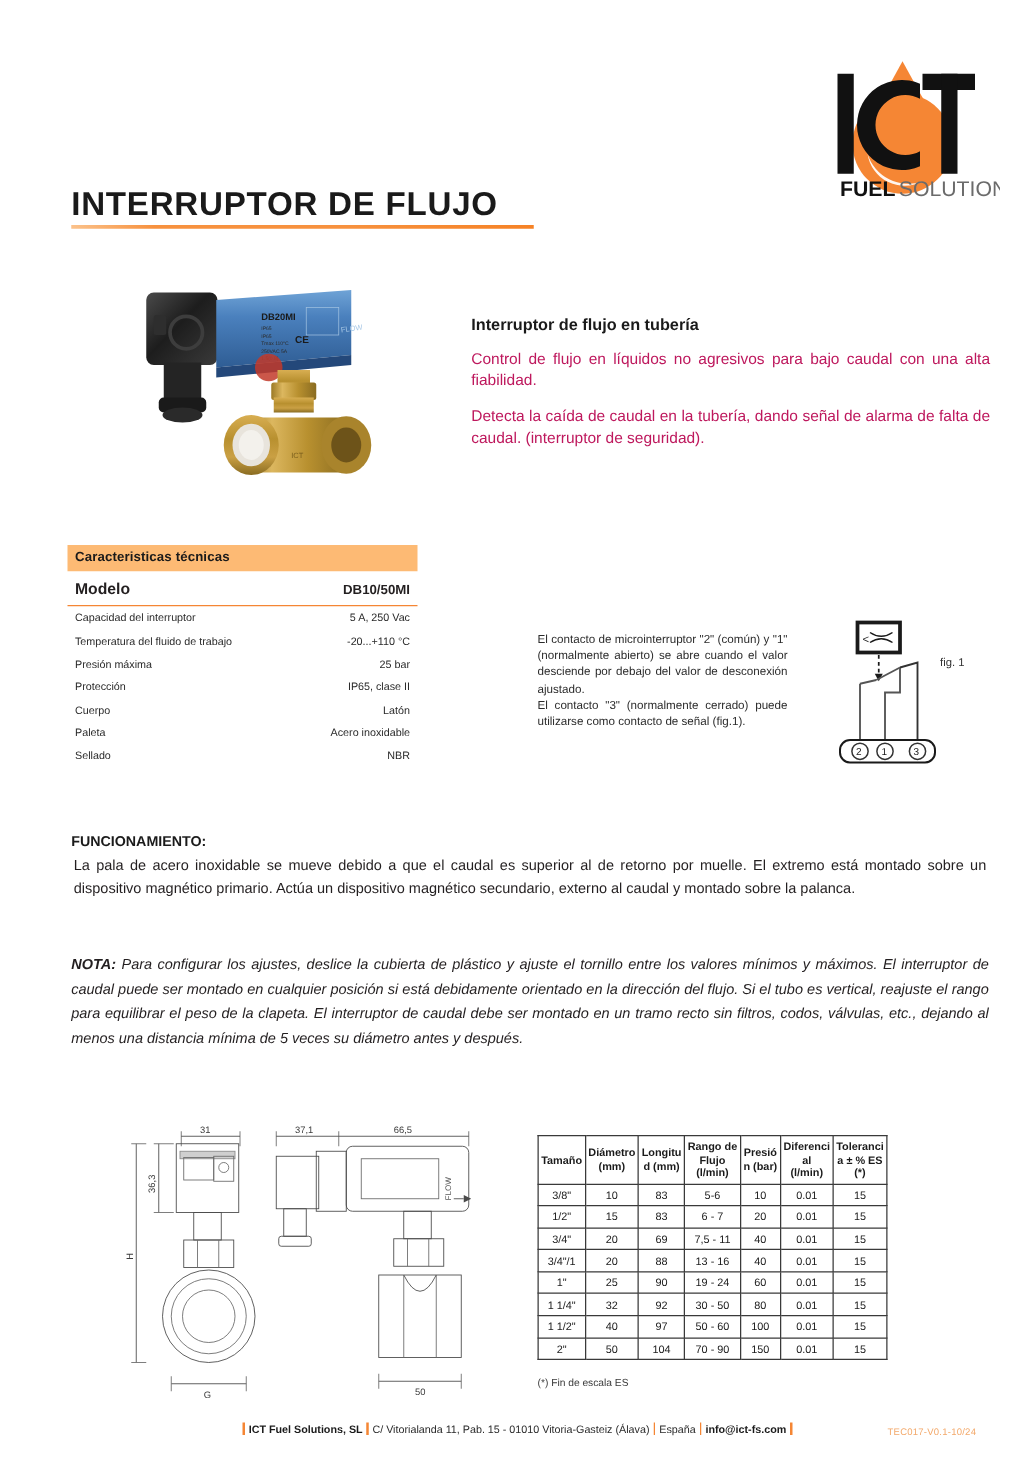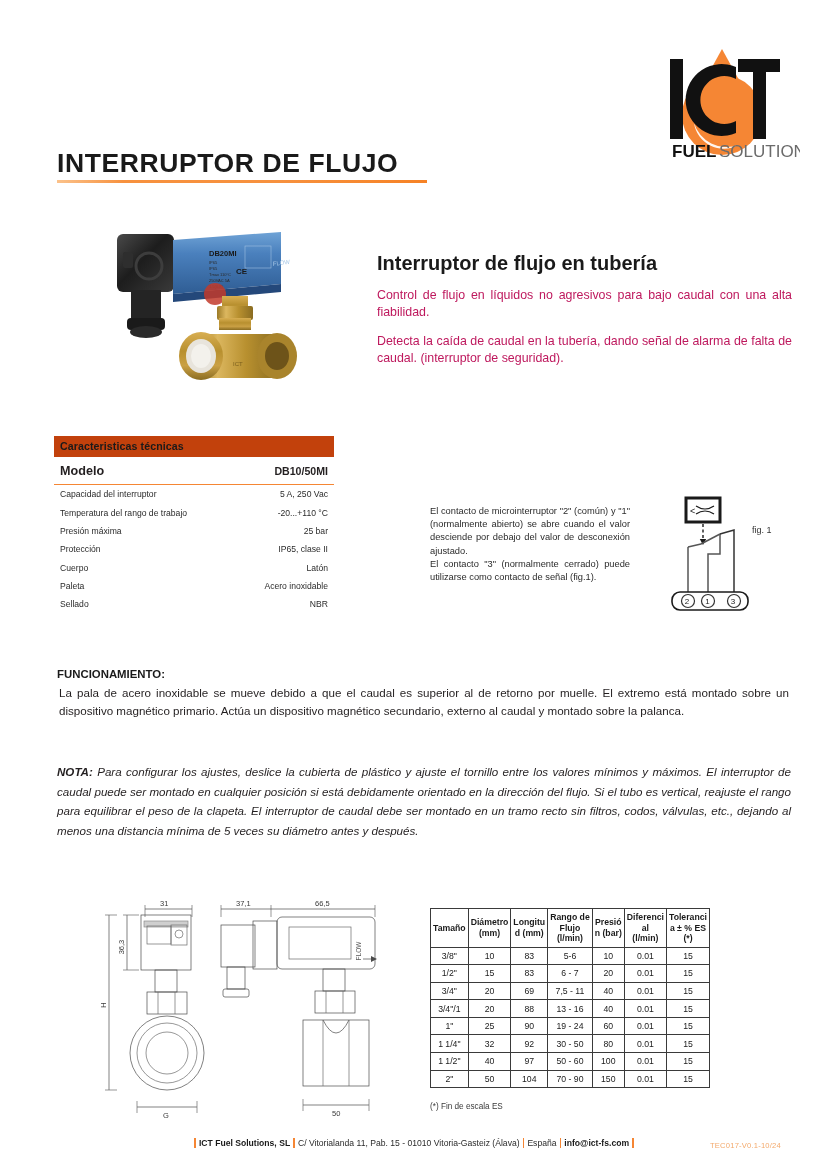--- a/index.html
+++ b/index.html
@@ -56,41 +56,41 @@
 
   
   #intro {
     position: absolute;
     left: 377px;
     top: 252px;
     width: 415px;
   }
   #intro h2 {
     margin: 0 0 12px 0;
-    font-size: 20px;
+    font-size: 13px;
     font-weight: bold;
     color: #1a1a1a;
   }
   #intro p {
     margin: 0 0 13px 0;
     font-size: 12.4px;
     line-height: 16.5px;
     text-align: justify;
     color: #be185d;
   }
 
   
   #spec-table {
     position: absolute;
     left: 54px;
     top: 436px;
     width: 280px;
   }
   #spec-head {
-    background: #c2410c;
+    background: #fdba74;
     color: #1a1a1a;
     font-size: 10.6px;
     font-weight: bold;
     padding: 4px 6px 5px 6px;
     letter-spacing: 0.1px;
   }
   .spec-model {
     display: flex;
     justify-content: space-between;
     align-items: baseline;
@@ -342,21 +342,21 @@
   <div class="spec-model">
     <span class="k">Modelo</span>
     <span class="v">DB10/50MI</span>
   </div>
   <div id="spec-rows">
       <div class="spec-row">
         <span class="k">Capacidad del interruptor</span>
         <span class="v">5 A, 250 Vac</span>
       </div>
       <div class="spec-row">
-        <span class="k">Temperatura del rango de trabajo</span>
+        <span class="k">Temperatura del fluido de trabajo</span>
         <span class="v">-20...+110 °C</span>
       </div>
       <div class="spec-row">
         <span class="k">Presión máxima</span>
         <span class="v">25 bar</span>
       </div>
       <div class="spec-row">
         <span class="k">Protección</span>
         <span class="v">IP65, clase II</span>
       </div>

